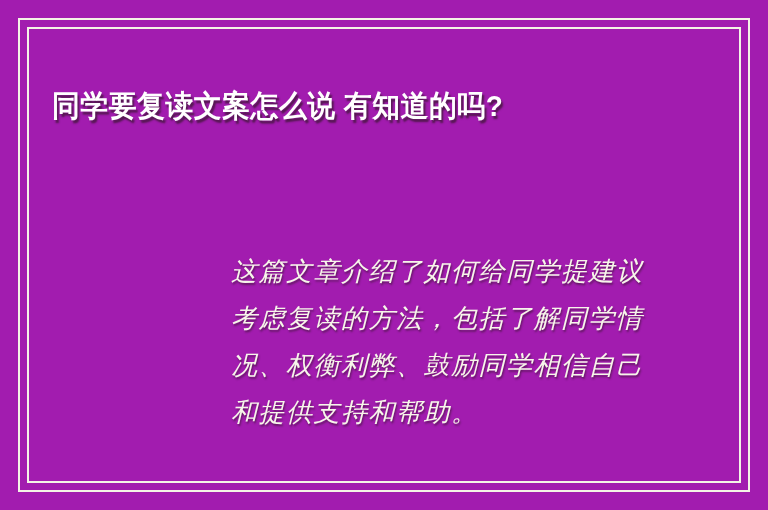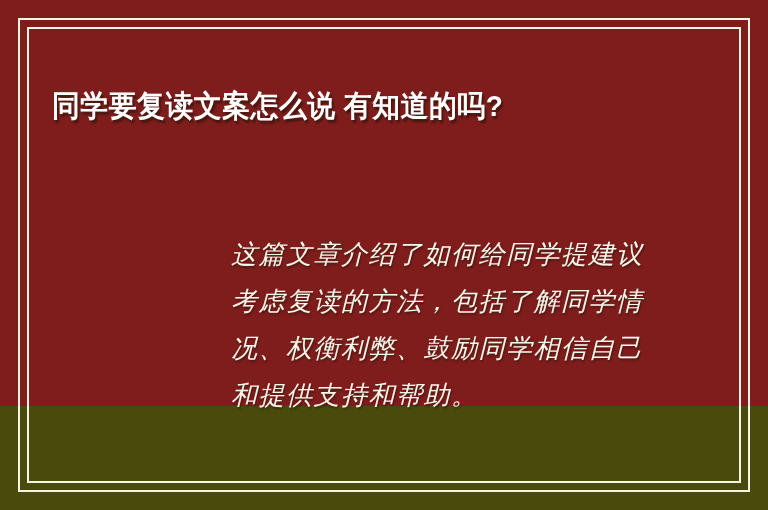--- a/index.html
+++ b/index.html
@@ -11,22 +11,22 @@
     width: 768px;
     height: 510px;
     overflow: hidden;
     background: #4a4a0c;
     font-family: "Liberation Sans", "DejaVu Sans", sans-serif;
   }
 
   #card {
     position: relative;
     width: 768px;
-    height: 406px;
-    background: #7f1d1d;
+    height: 510px;
+    background: #a21caf;
     box-sizing: border-box;
   }
 
   
   .frame {
     position: absolute;
     pointer-events: none;
     box-sizing: border-box;
   }
   .frame-outer {
@@ -61,21 +61,21 @@
     text-shadow: 2px 3px 2px rgba(20,20,0,0.55);
     transform: scaleX(0.93);
     transform-origin: left top;
     white-space: pre-wrap;
   }
 
   
   #body-text {
     position: absolute;
     left: 231px;
-    top: 205px;
+    top: 222px;
     width: 420px;
     color: #f7f6ea;
     font-size: 26px;
     line-height: 47px;
     letter-spacing: 1.5px;
     font-family: "DejaVu Serif", "Liberation Serif", serif;
     font-style: italic;
     font-weight: 500;
     text-shadow: 1px 2px 2px rgba(20,20,0,0.45);
     text-align: left;

